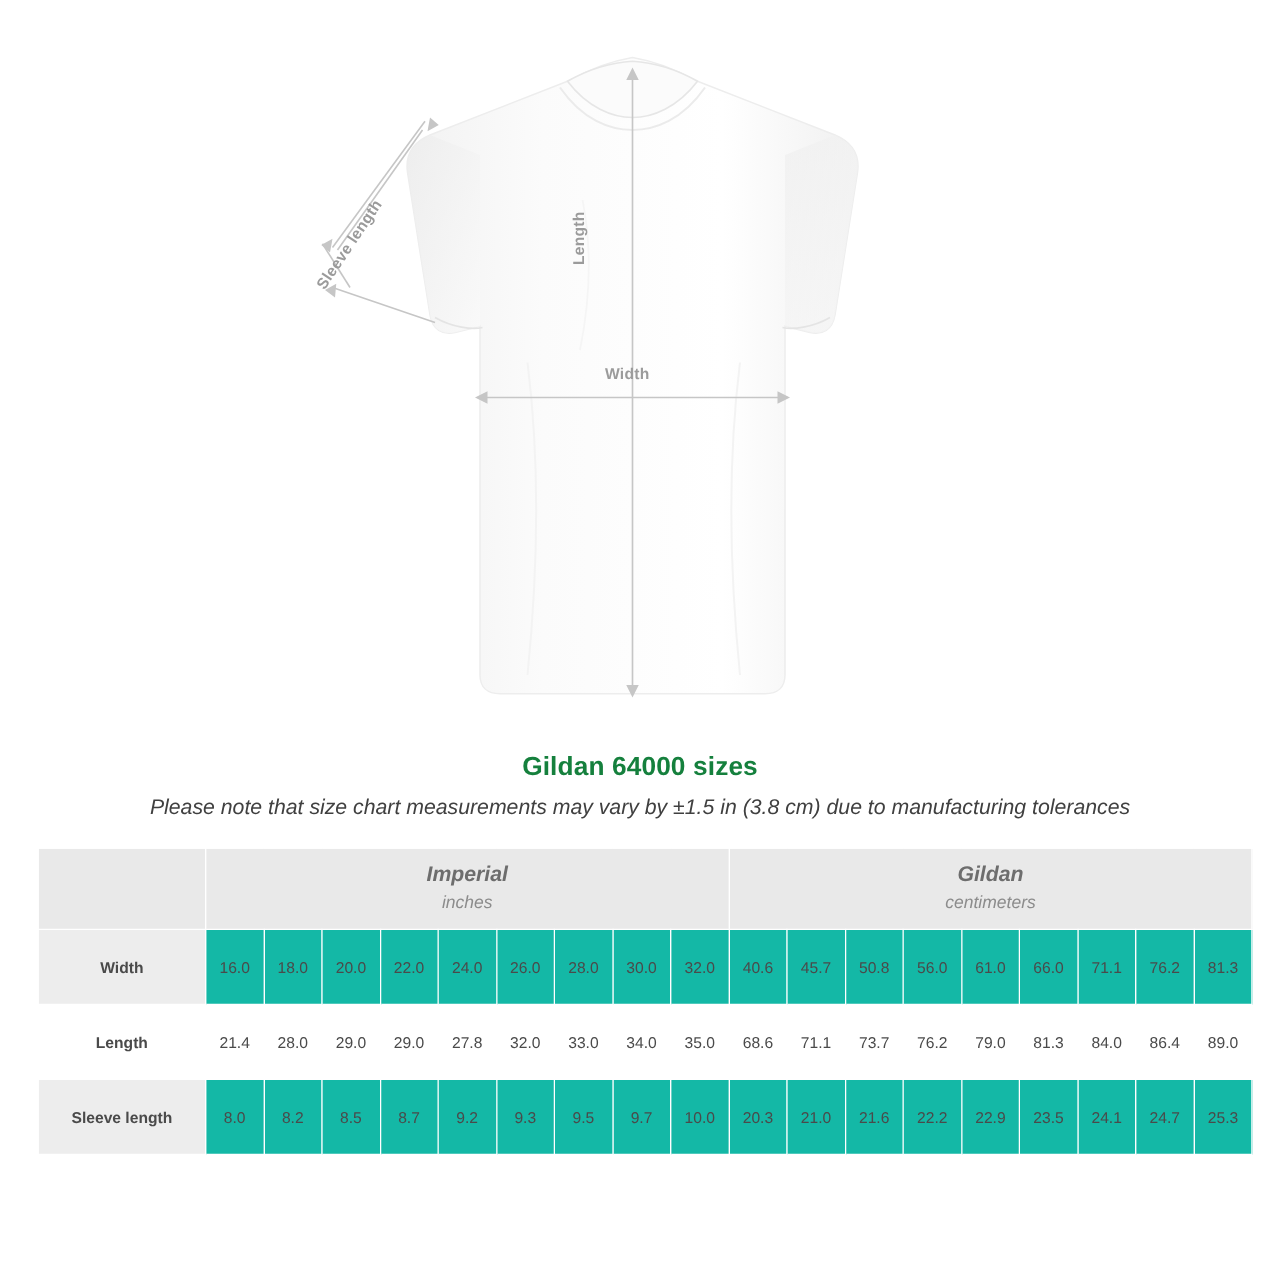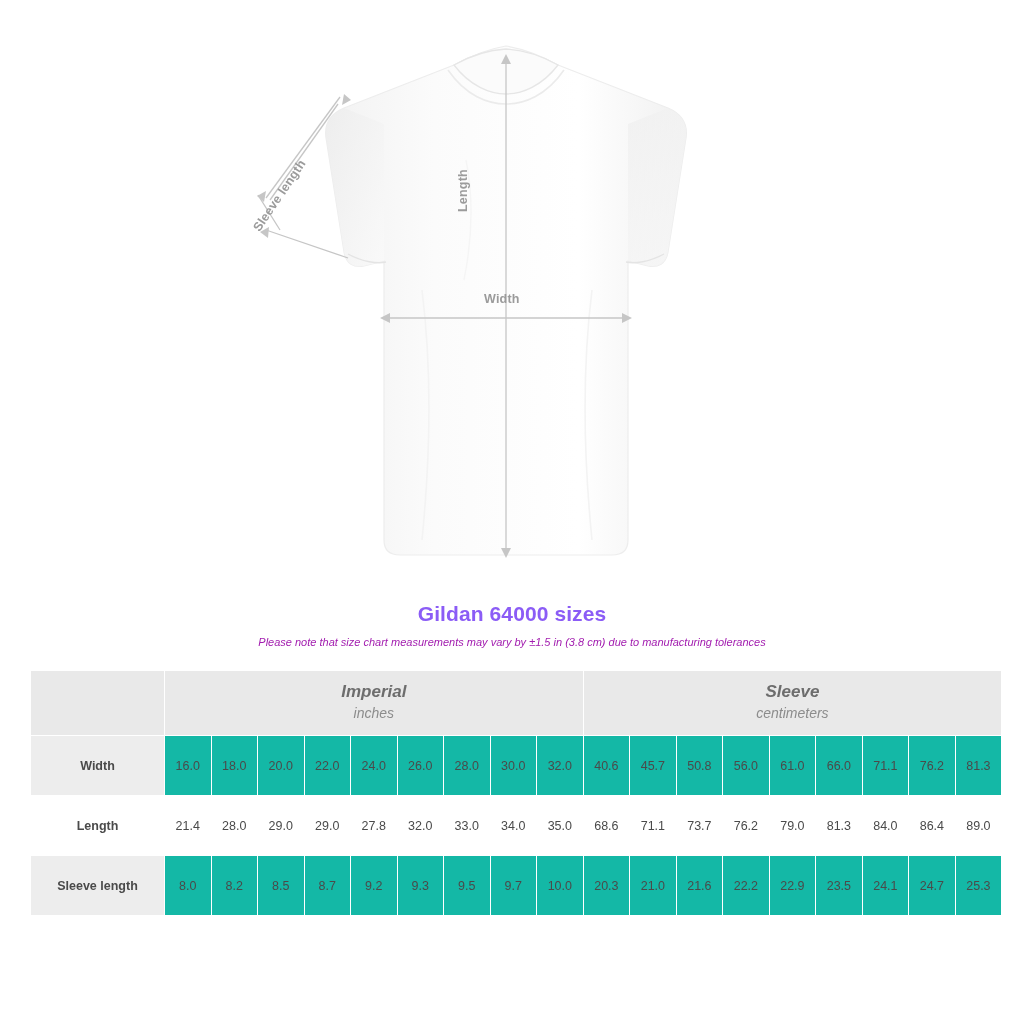--- a/index.html
+++ b/index.html
@@ -67,28 +67,28 @@
   }
 
   
   .heading {
     text-align: center;
     margin-top: 22px;
   }
   .chart-title {
     font-size: 21px;
     font-weight: bold;
-    color: #8b5cf6;
+    color: #15803d;
     letter-spacing: 0.1px;
   }
   .chart-note {
     margin-top: 10px;
-    font-size: 11px;
+    font-size: 17px;
     font-style: italic;
-    color: #a21caf;
+    color: #404040;
   }
 
   
   .table-wrap {
     margin: 22px auto 0 auto;
     width: 964px;
   }
   table.size-table {
     border-collapse: collapse;
     width: 100%;
@@ -271,21 +271,21 @@
           <col class="val-col">
         </colgroup>
       <tbody id="table-body">
           <tr>
             <td class="corner-cell"></td>
             <td class="unit-head" colspan="9">
               <div class="unit-name">Imperial</div>
               <div class="unit-sub">inches</div>
             </td>
             <td class="unit-head" colspan="9">
-              <div class="unit-name">Sleeve</div>
+              <div class="unit-name">Gildan</div>
               <div class="unit-sub">centimeters</div>
             </td>
           </tr>
           <tr class="data-row shaded">
             <td class="row-head">Width</td>
             <td>16.0</td>
             <td>18.0</td>
             <td>20.0</td>
             <td>22.0</td>
             <td>24.0</td>

